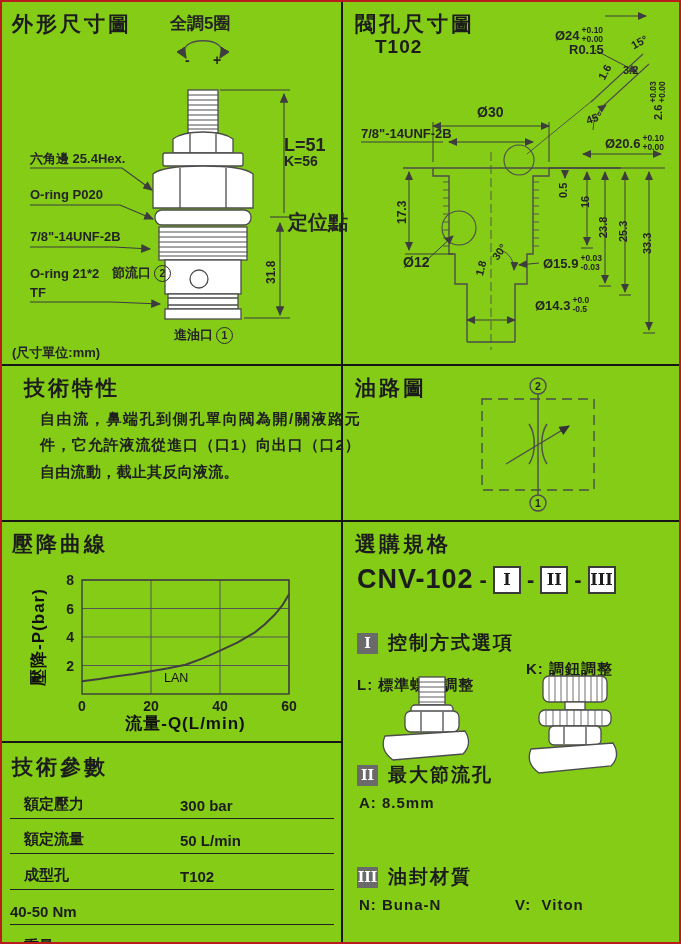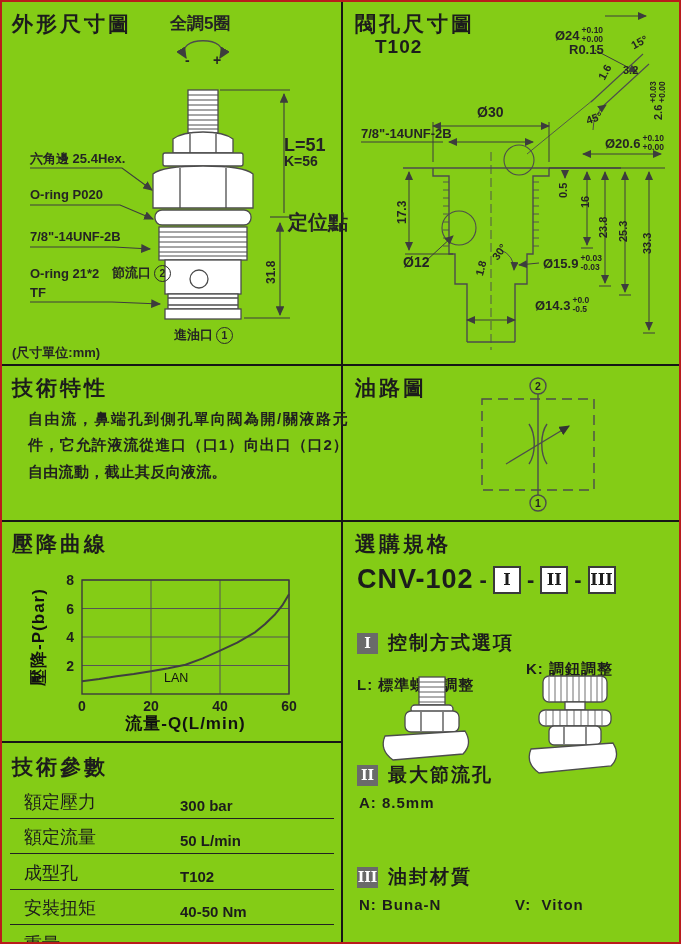--- a/index.html
+++ b/index.html
@@ -17,21 +17,21 @@
   .tolstack{display:inline-flex;flex-direction:column;font-size:8.5px;line-height:1.08;
             vertical-align:-2px;margin-left:2px;font-weight:bold;}
   .dimpair{display:inline-flex;align-items:center;}
   .circ{display:inline-flex;width:15px;height:15px;border:1.4px solid #2a2a2a;border-radius:50%;
         align-items:center;justify-content:center;font-size:10.5px;font-weight:bold;margin-left:3px;}
   .body-text{position:absolute;font-size:15px;font-weight:600;line-height:1.75;color:#202020;
              letter-spacing:0.3px;text-align:justify;}
   
   .prow{display:flex;align-items:flex-end;height:30.5px;border-bottom:1.5px solid #222;
         padding-bottom:4px;box-sizing:content-box;}
-  .prow .pl{padding-left:14px;width:156px;font-size:18px;font-weight:normal;}
+  .prow .pl{padding-left:14px;width:156px;font-size:15px;font-weight:bold;}
   .prow .pv{font-size:15px;font-weight:bold;}
   
   .model-row{position:absolute;display:flex;align-items:center;gap:5px;}
   .model-code{font-size:27px;font-weight:bold;letter-spacing:1px;}
   .model-dash{font-size:22px;font-weight:bold;margin:0 1px;}
   .numbox{width:24px;height:24px;border:2px solid #3a3a3a;display:flex;align-items:center;justify-content:center;
           font-family:"DejaVu Serif",serif;font-weight:bold;font-size:16px;background:#fff;}
   .sect-row{position:absolute;display:flex;align-items:center;gap:10px;}
   .sect-box{width:21px;height:21px;background:#6a6a6a;color:#fff;display:flex;align-items:center;justify-content:center;
             font-family:"DejaVu Serif",serif;font-weight:bold;font-size:14px;}
@@ -242,21 +242,21 @@
       </div>
     <div class="lbl dimpair" style="left:192px;top:294px;">
         <span>Ø14.3</span>
         <span class="tolstack">
           <i style="font-style:normal">+0.0</i>
           <i style="font-style:normal">-0.5</i>
         </span>
       </div>
   </div>
 
-  <div class="panel" style="left:0;top:364px;width:389px;height:154px;">
+  <div class="panel" style="left:12px;top:364px;width:389px;height:154px;">
     <div class="panel-title" style="left:10px;top:8px;">技術特性</div>
     <div class="body-text" style="left:10px;top:40px;width:320px;margin-left:16px;">自由流，鼻端孔到側孔單向閥為開/關液路元件，它允許液流從進口（口1）向出口（口2）自由流動，截止其反向液流。</div>
   </div>
 
   <div class="panel" style="left:341px;top:364px;width:340px;height:154px;">
     <svg width="340" height="154" viewBox="0 0 340 154">
       <defs>
         <marker id="ar3" markerWidth="10" markerHeight="8" refX="8" refY="4" orient="auto">
           <path d="M0,0 L9,4 L0,8 z" fill="#333"></path>
         </marker>
@@ -311,21 +311,20 @@
         </div>
       <div class="prow">
           <span class="pl">額定流量</span>
           <span class="pv">50 L/min</span>
         </div>
       <div class="prow">
           <span class="pl">成型孔</span>
           <span class="pv">T102</span>
         </div>
       <div class="prow">
-          <span class="pl">安裝扭矩</span>
           <span class="pv">40-50 Nm</span>
         </div>
       <div class="prow">
           <span class="pl">重量</span>
           <span class="pv">0.14 Kg</span>
         </div>
     </div>
   </div>
 
   <div class="panel" style="left:341px;top:520px;width:340px;height:424px;">

